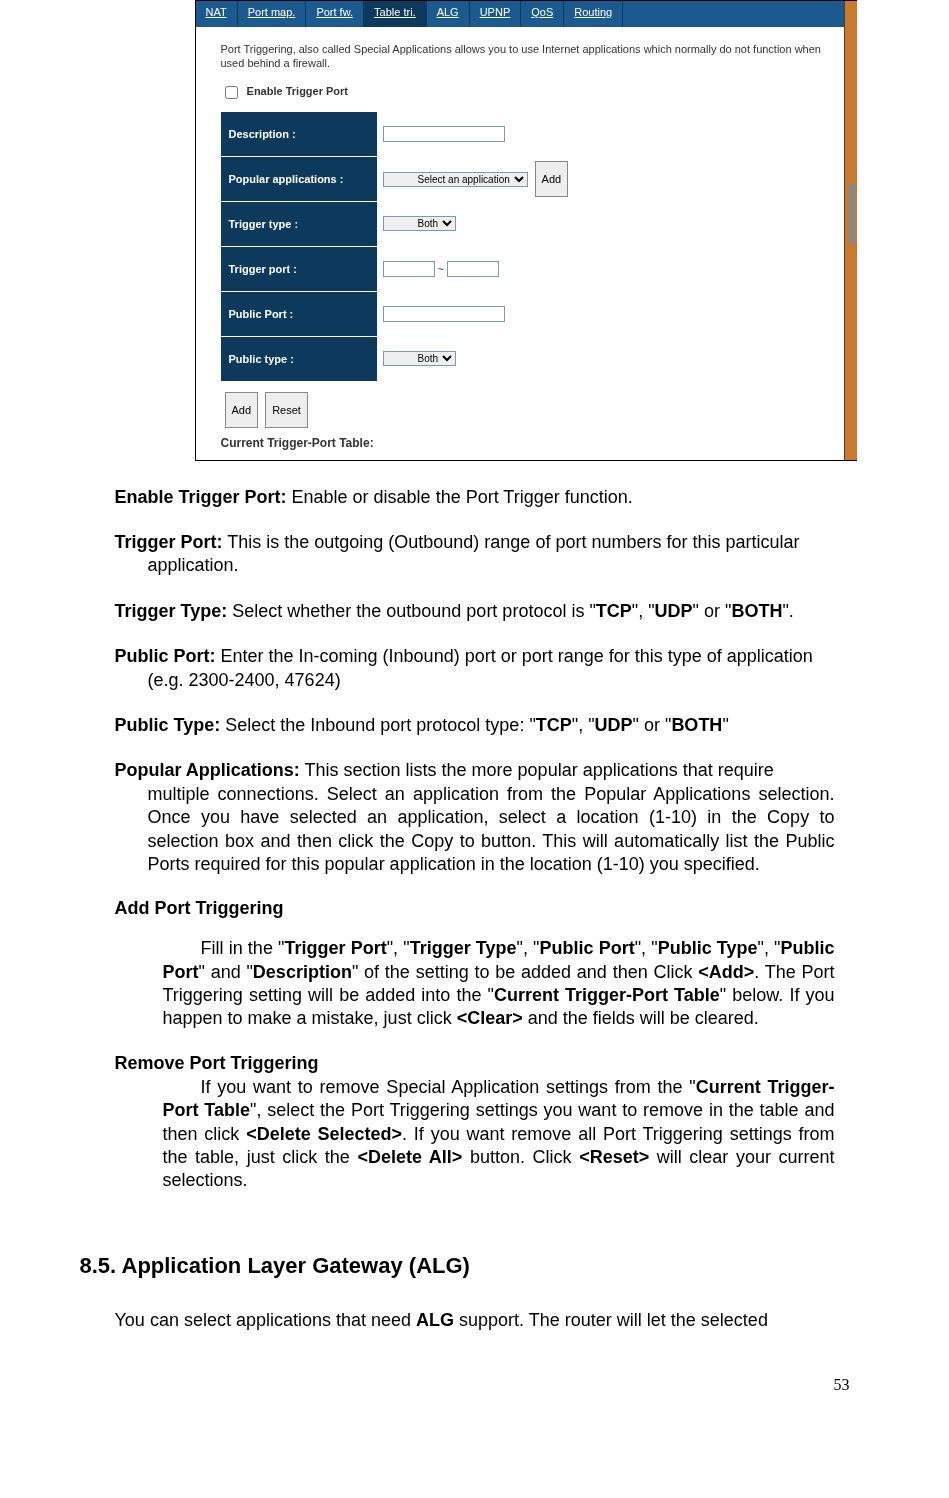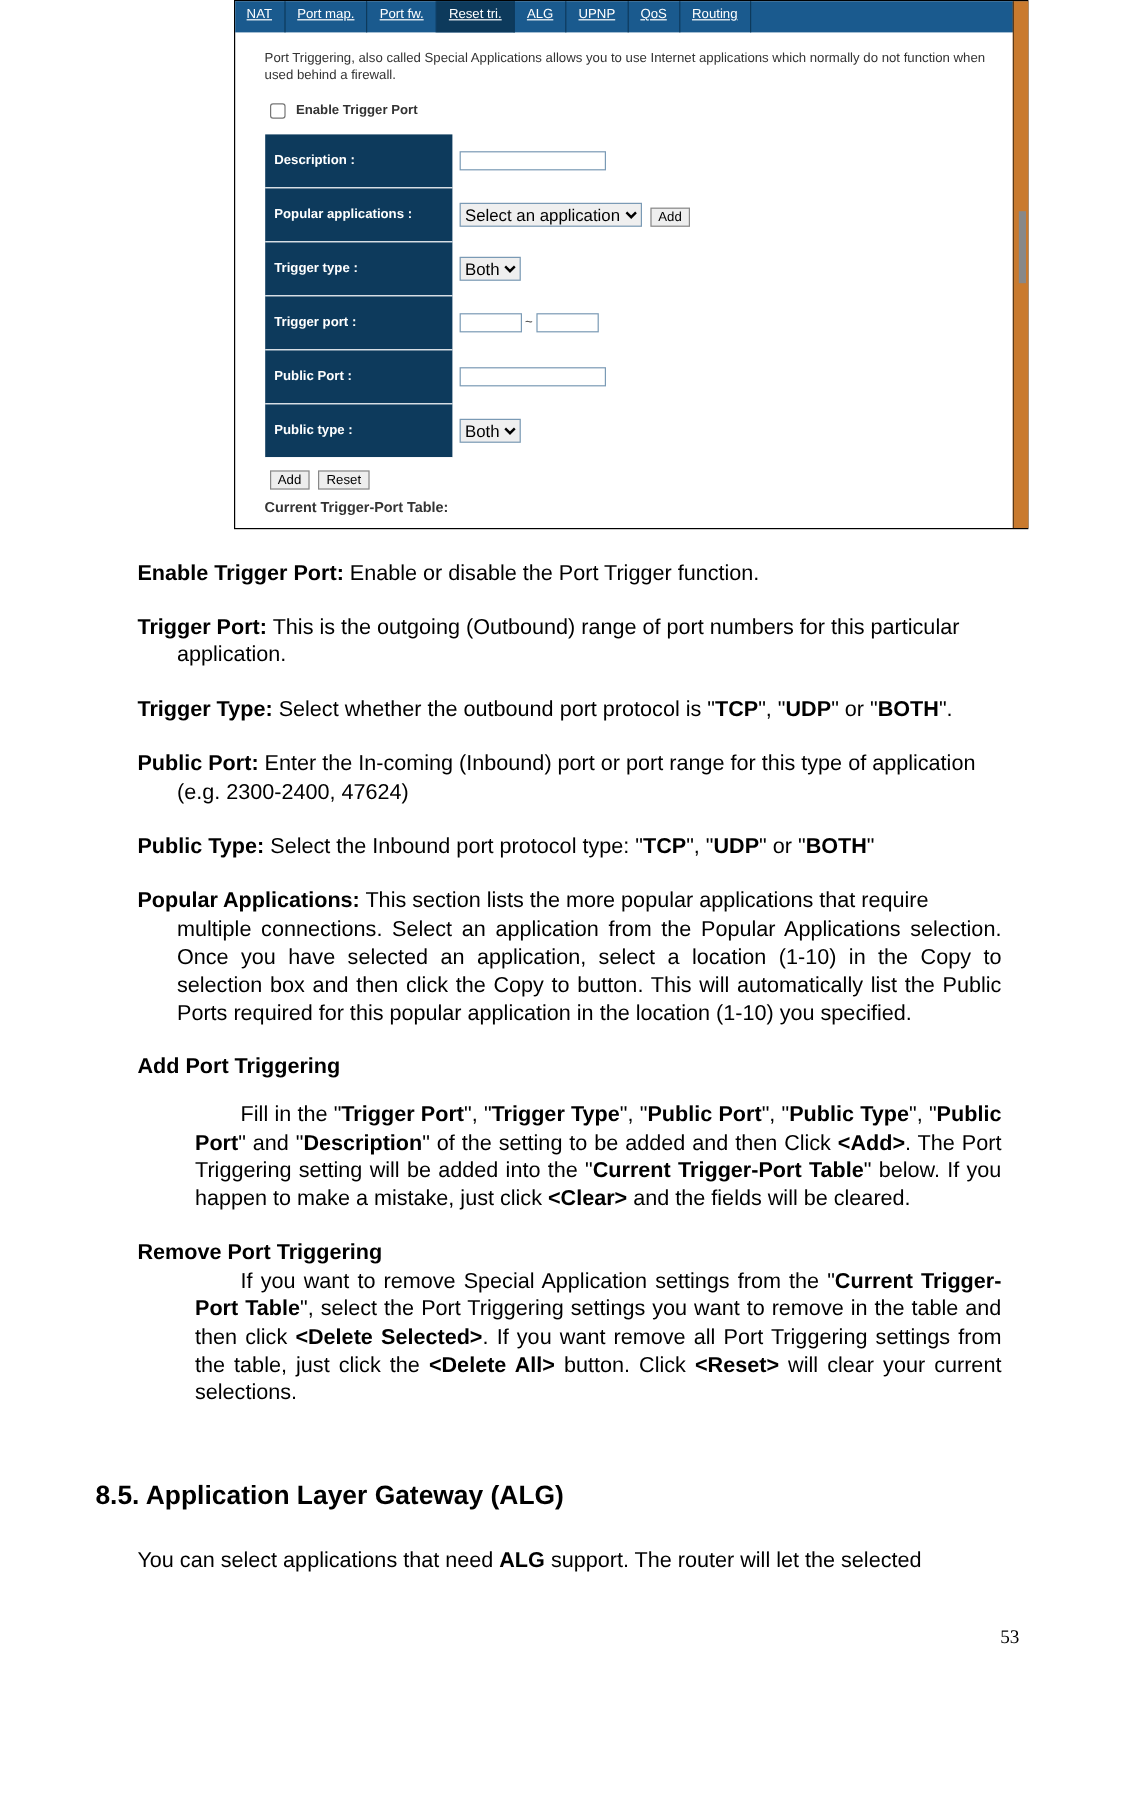--- a/index.html
+++ b/index.html
@@ -10,22 +10,22 @@
   .tab.active{background:#0d3a5c;}
   .screenshot-body{padding:15px 25px 10px 25px;font-size:11px;color:#333;}
   .intro-line{margin-bottom:12px;line-height:1.3;}
   .enable-row{margin:8px 0 10px 0;}
   .enable-row input{margin-right:6px;vertical-align:middle;}
   .enable-row b{font-size:11px;text-align:center;}
   .form-table{border-collapse:collapse;}
   .form-table td.lab{background:#0d3a5c;color:#fff;font-weight:bold;font-size:11px;padding:16px 8px;width:140px;border-bottom:1px solid #fff;}
   .form-table td.val{padding:3px 6px;}
   .form-table input[type=text]{border:1px solid #7a9ab5;font-size:11px;padding:1px 2px;}
-  .form-table select{border:1px solid #7a9ab5;font-size:14px;}
-  .btn-sm{font-size:11px;border:1px solid #888;background:#eee;padding:1px 6px;margin-left:4px;cursor:pointer;}
+  .form-table select{border:1px solid #7a9ab5;font-size:10px;padding-left:30px;}
+  .btn-sm{font-size:11px;border:1px solid #888;background:#eee;padding:11px 6px;margin-left:4px;cursor:pointer;}
   .action-row{margin:10px 0 8px 0;}
   .cur-table{font-size:12px;font-weight:bold;margin-top:6px;}
   .right-edge{position:absolute;right:-1px;top:0;bottom:0;width:12px;background:#c97a2e;border-left:1px solid #5a3a1a;}
   .right-edge-inner{position:absolute;right:2px;top:40%;width:6px;height:60px;background:#888;}
   .definitions{margin-left:0;padding:0;}
   .def{margin:0 0 22px 0;text-align:justify;line-height:1.3;}
   .def .term{font-weight:bold;}
   .def-indent{margin-left:33px;display:block;}
   .subhead{font-weight:bold;margin:0 0 18px 0;}
   .para{margin:0 0 22px 0;text-align:justify;line-height:1.3;}
@@ -40,21 +40,21 @@
 <div class="page">
 
   <div class="screenshot">
     <div class="right-edge">
         <div class="right-edge-inner"></div>
       </div>
     <div class="tabs">
       <span class="tab">NAT</span>
       <span class="tab">Port map.</span>
       <span class="tab">Port fw.</span>
-      <span class="tab active">Reset tri.</span>
+      <span class="tab active">Table tri.</span>
       <span class="tab">ALG</span>
       <span class="tab">UPNP</span>
       <span class="tab">QoS</span>
       <span class="tab">Routing</span>
     </div>
     <div class="screenshot-body">
       <div class="intro-line">Port Triggering, also called Special Applications allows you to use Internet applications which normally do not function when used behind a firewall.</div>
       <div class="enable-row">
         <input type="checkbox" style="">
         <b>Enable Trigger Port</b>

